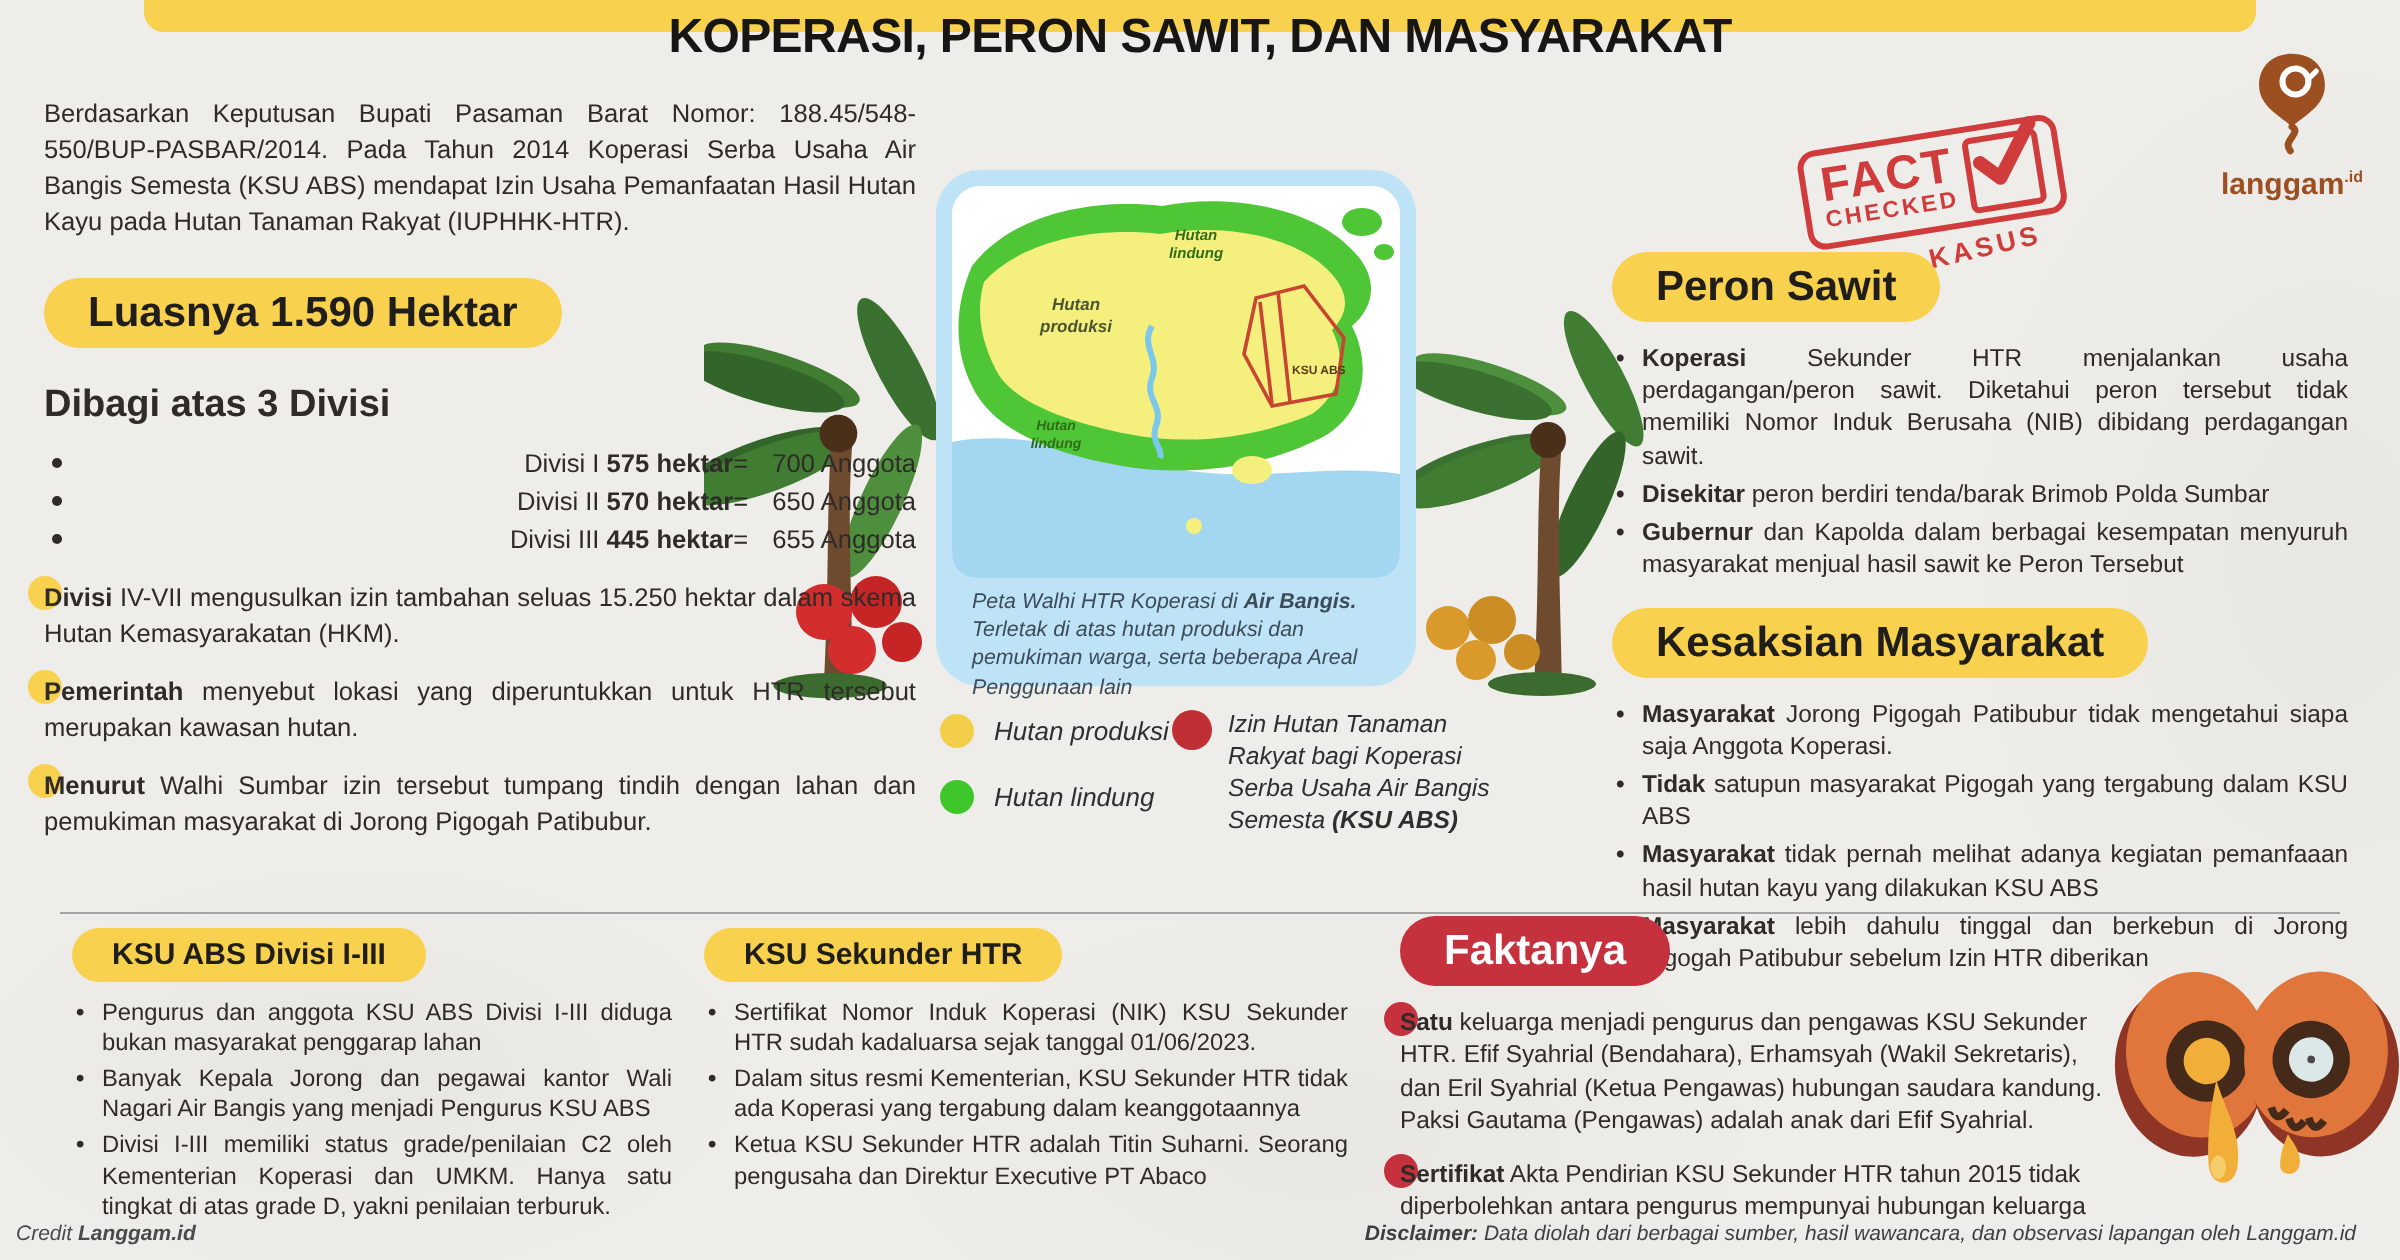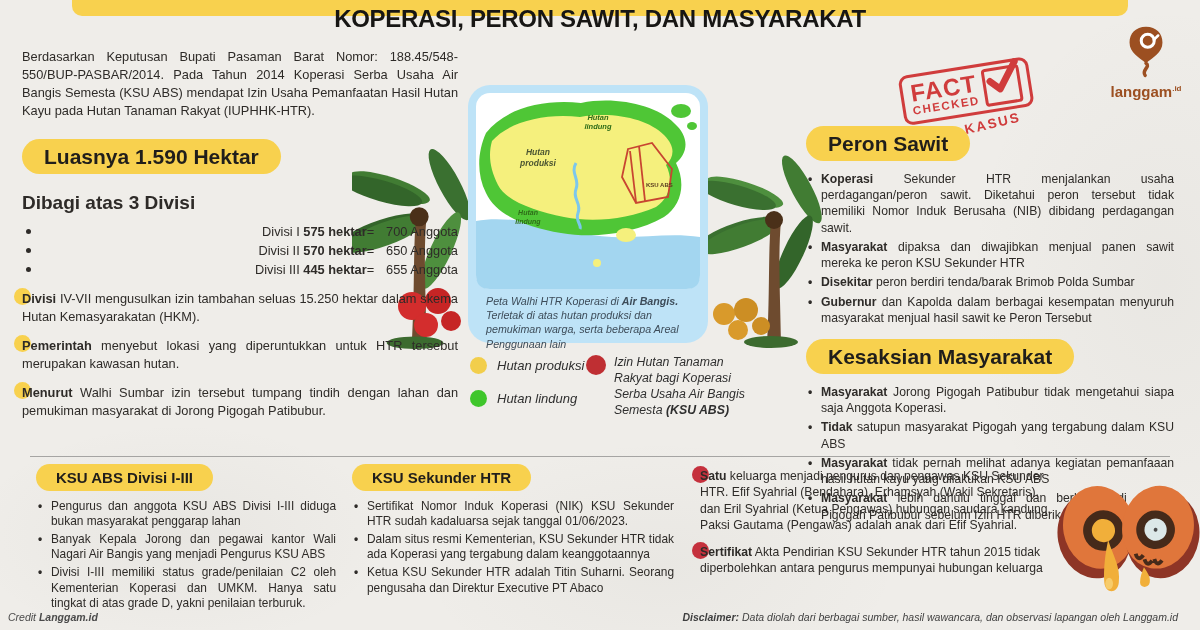--- a/index.html
+++ b/index.html
@@ -233,21 +233,20 @@
     <path d="M31 16 L36 11" stroke="#fff" stroke-width="3" stroke-linecap="round"></path>
     <path d="M22 43 C28 47 16 51 21 57" stroke="#9C4F21" stroke-width="4" fill="none" stroke-linecap="round"></path>
   </svg>
   <div class="word"><span>langgam</span><span class="suf">.id</span></div>
 </div>
 
 <div class="abs colR">
   <div class="pill">Peron Sawit</div>
   <ul class="blist">
     <li><b>Koperasi</b><span> Sekunder HTR menjalankan usaha perdagangan/peron sawit. Diketahui peron tersebut tidak memiliki Nomor Induk Berusaha (NIB) dibidang perdagangan sawit.</span></li>
-    <li><b>Masyarakat</b><span> dipaksa dan diwajibkan menjual panen sawit mereka ke peron KSU Sekunder HTR</span></li>
     <li><b>Disekitar</b><span> peron berdiri tenda/barak Brimob Polda Sumbar</span></li>
     <li><b>Gubernur</b><span> dan Kapolda dalam berbagai kesempatan menyuruh masyarakat menjual hasil sawit ke Peron Tersebut</span></li>
   </ul>
   <div class="gap"></div>
   <div class="pill">Kesaksian Masyarakat</div>
   <ul class="blist">
     <li><b>Masyarakat</b><span> Jorong Pigogah Patibubur tidak mengetahui siapa saja Anggota Koperasi.</span></li>
     <li><b>Tidak</b><span> satupun masyarakat Pigogah yang tergabung dalam KSU ABS</span></li>
     <li><b>Masyarakat</b><span> tidak pernah melihat adanya kegiatan pemanfaaan hasil hutan kayu yang dilakukan KSU ABS</span></li>
     <li><b>Masyarakat</b><span> lebih dahulu tinggal dan berkebun di Jorong Pigogah Patibubur sebelum Izin HTR diberikan</span></li>
@@ -266,20 +265,21 @@
 </div>
 <div class="abs colB2">
   <div class="pill small">KSU Sekunder HTR</div>
   <ul class="blist">
     <li>Sertifikat Nomor Induk Koperasi (NIK) KSU Sekunder HTR sudah kadaluarsa sejak tanggal 01/06/2023.</li>
     <li>Dalam situs resmi Kementerian, KSU Sekunder HTR tidak ada Koperasi yang tergabung dalam keanggotaannya</li>
     <li>Ketua KSU Sekunder HTR adalah Titin Suharni. Seorang pengusaha dan Direktur Executive PT Abaco</li>
   </ul>
 </div>
 <div class="abs colB3">
+  <div class="pill red">Faktanya</div>
   <p><span class="hl reddot">Satu</span><span> keluarga menjadi pengurus dan pengawas KSU Sekunder HTR. Efif Syahrial (Bendahara), Erhamsyah (Wakil Sekretaris), dan Eril Syahrial (Ketua Pengawas) hubungan saudara kandung. Paksi Gautama (Pengawas) adalah anak dari Efif Syahrial.</span></p>
   <p><span class="hl reddot">Sertifikat</span><span> Akta Pendirian KSU Sekunder HTR tahun 2015 tidak diperbolehkan antara pengurus mempunyai hubungan keluarga</span></p>
 </div>
 
 <svg class="abs deco" style="left:1055px;top:472px" width="145" height="140" viewBox="0 0 150 140">
   <g transform="rotate(-10 45 58)">
     <ellipse cx="40" cy="62" rx="38" ry="45" fill="#8E3526"></ellipse>
     <ellipse cx="46" cy="55" rx="37" ry="43" fill="#E0763B"></ellipse>
     <circle cx="50" cy="59" r="21" fill="#452A1A"></circle>
     <circle cx="50" cy="59" r="12" fill="#F1AF3A"></circle>

